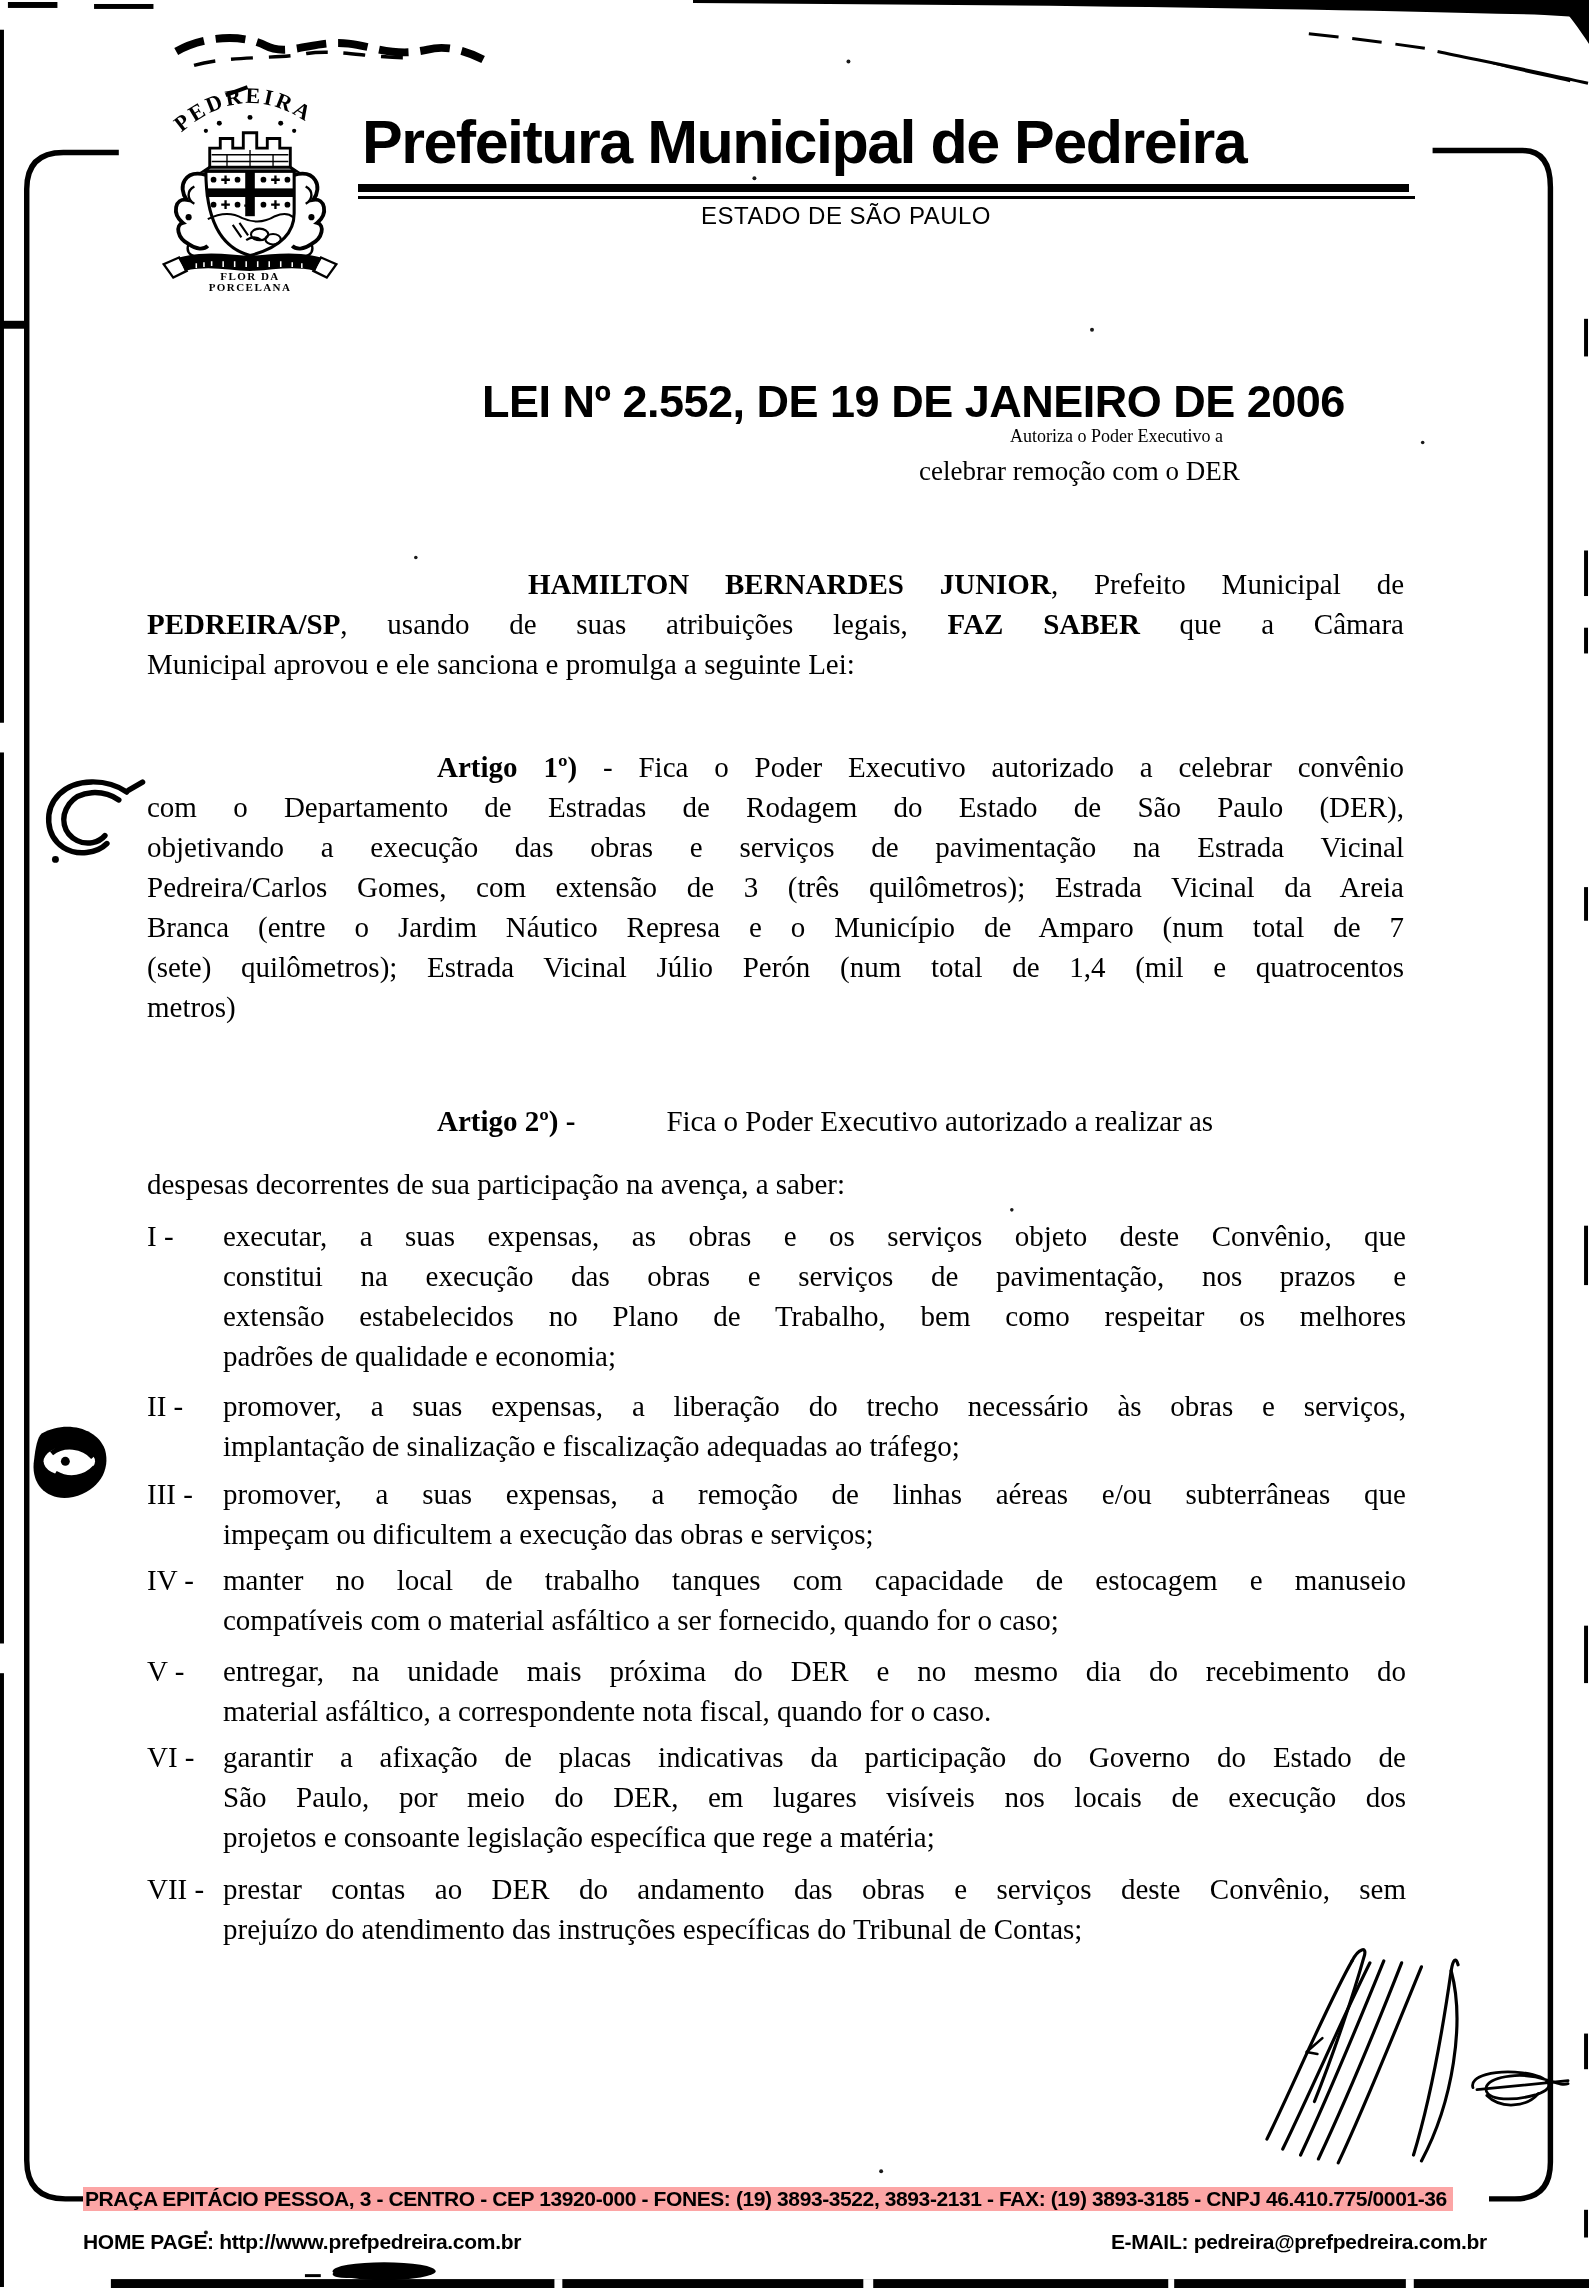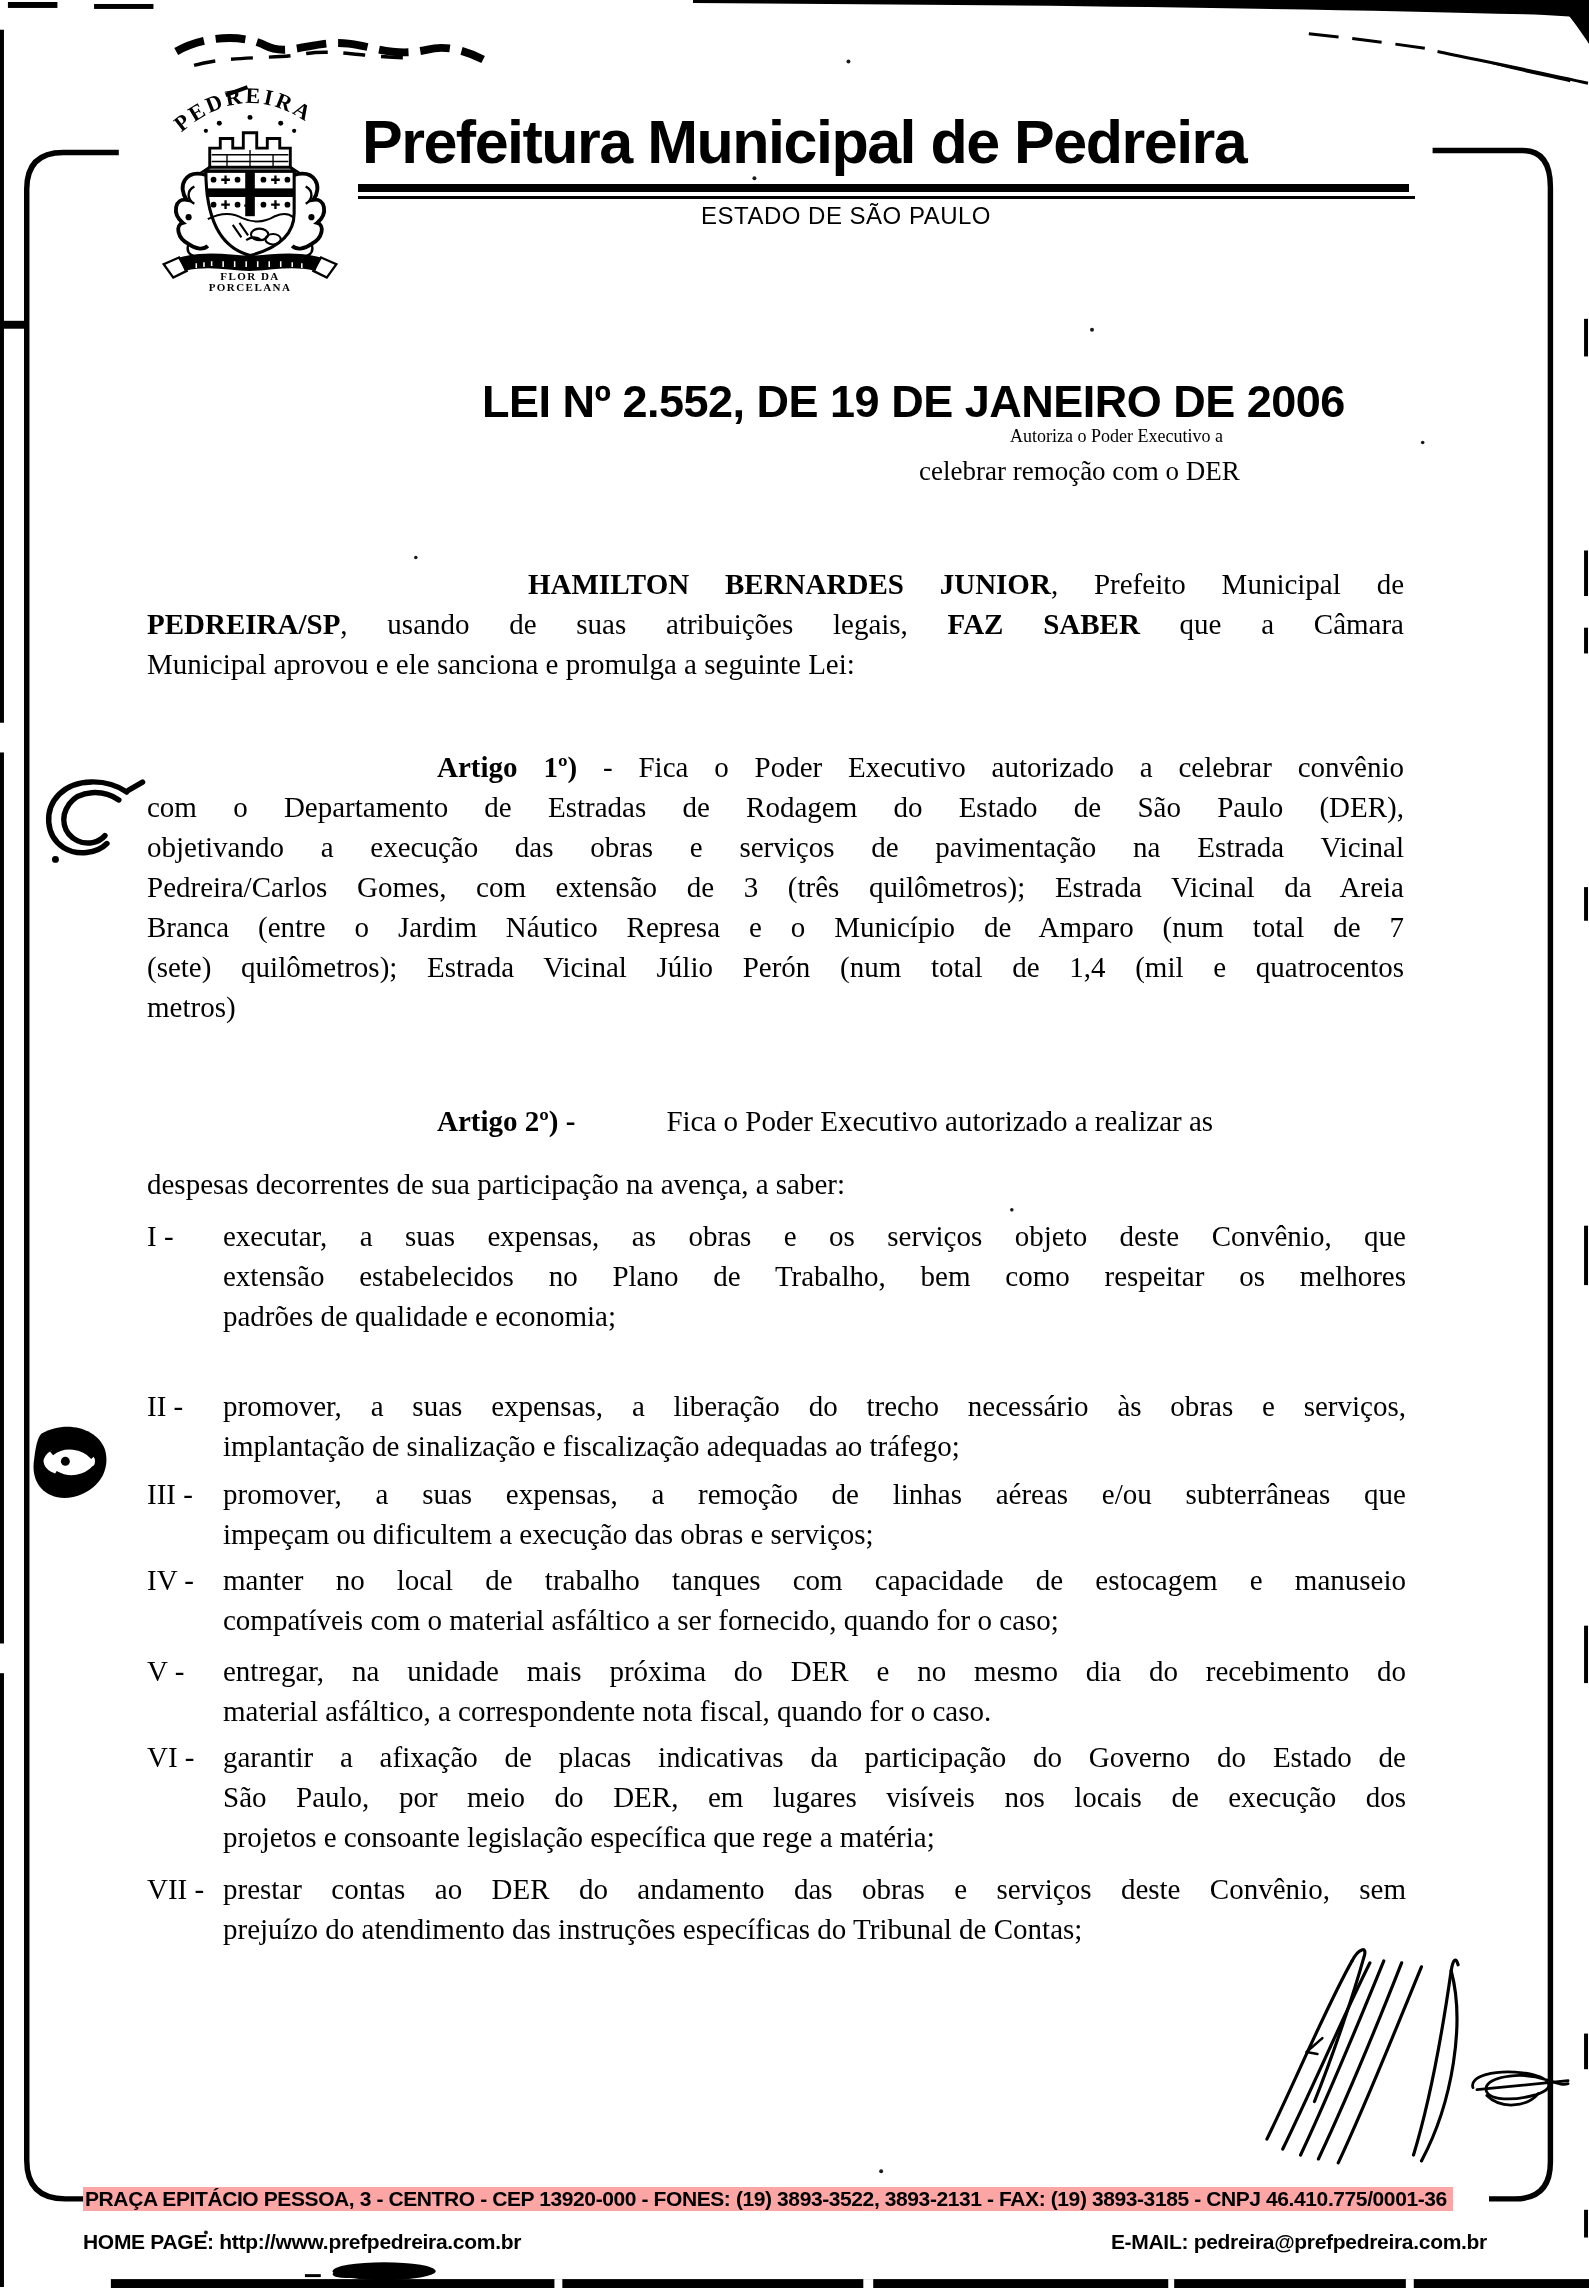--- a/index.html
+++ b/index.html
@@ -255,20 +255,21 @@
     <div class="tl first last"><b>Artigo 2º) -</b><span class="a2gap"></span><span>Fica o Poder Executivo autorizado a realizar as</span></div>
   </div>
 <div class="abs block article2-cont">
     <div class="tl last"><span>despesas decorrentes de sua participação na avença, a saber:</span></div>
   </div>
 
 <div class="item" style="top:1216px">
   <div class="num">I -</div>
   <div class="ilines">
       <div class="tl"><span>executar, a suas expensas, as obras e os serviços objeto deste Convênio, que</span></div>
+      <div class="tl"><span>constitui na execução das obras e serviços de pavimentação, nos prazos e</span></div>
       <div class="tl"><span>extensão estabelecidos no Plano de Trabalho, bem como respeitar os melhores</span></div>
       <div class="tl last"><span>padrões de qualidade e economia;</span></div>
     </div>
 </div>
 <div class="item" style="top:1386px">
   <div class="num">II -</div>
   <div class="ilines">
       <div class="tl"><span>promover, a suas expensas, a liberação do trecho necessário às obras e serviços,</span></div>
       <div class="tl last"><span>implantação de sinalização e fiscalização adequadas ao tráfego;</span></div>
     </div>

